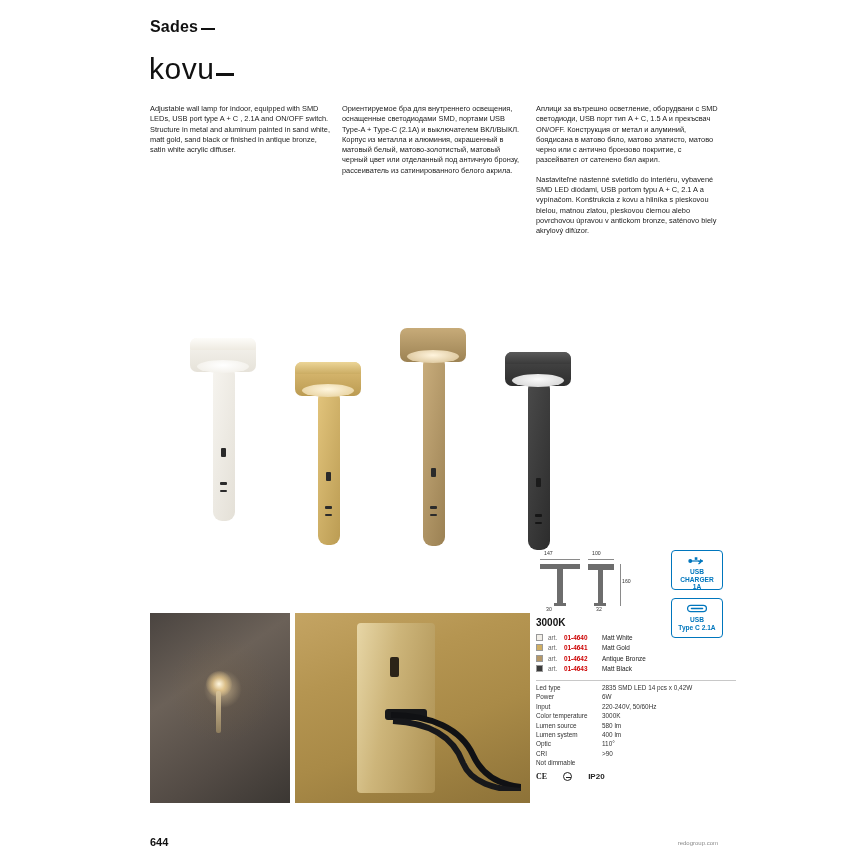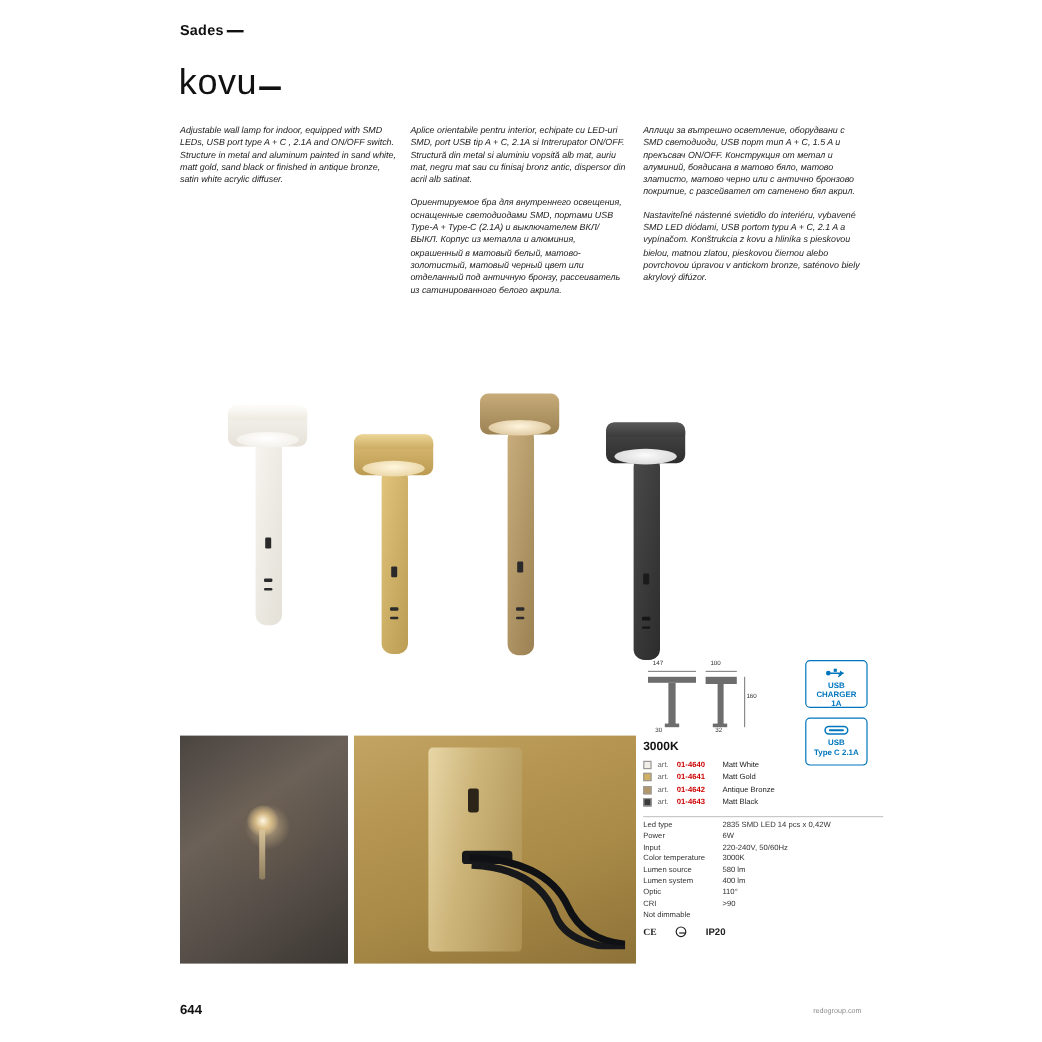--- a/index.html
+++ b/index.html
@@ -11,21 +11,21 @@
     font-family: "Liberation Sans", sans-serif;
     color: #1a1a1a;
     position: relative;
     overflow: hidden;
   }
 
   
   .brand {
     position: absolute;
     left: 150px; top: 18px;
-    font-size: 12px;
+    font-size: 16px;
     font-weight: 700;
     letter-spacing: .2px;
     color: #111;
   }
   .brand .tail {
     display:inline-block;
     width: 14px; height: 2px;
     background:#111;
     vertical-align: 2px;
     margin-left: 3px;
@@ -48,21 +48,21 @@
   }
 
   
   .desc-col {
     position: absolute;
     top: 104px;
     font-size: 7.4px;
     line-height: 10.3px;
     color: #1a1a1a;
   }
-  .desc-col p { margin: 0 0 9px 0; font-style: italic; }
+  .desc-col p { margin: 0 0 9px 0; }
   #col1 { left: 150px; width: 180px; }
   #col2 { left: 342px; width: 180px; }
   #col3 { left: 536px; width: 182px; }
 
   
   .lamps { position:absolute; left:150px; top:300px; width:580px; height:260px; }
 
   .lamp { position: absolute; }
   .lamp .head {
     position:absolute; left:0; top:0;
@@ -215,21 +215,20 @@
 
 <div class="page-title">
   <span>kovu</span><span class="tail"></span>
 </div>
 
 <div class="desc-col" id="col1">
   <p>Adjustable wall lamp for indoor, equipped with SMD LEDs, USB port type A + C , 2.1A and ON/OFF switch. Structure in metal and aluminum painted in sand white, matt gold, sand black or finished in antique bronze, satin white acrylic diffuser.</p>
 </div>
 
 <div class="desc-col" id="col2">
-  <p>Aplice orientabile pentru interior, echipate cu LED-uri SMD, port USB tip A + C, 2.1A  si Intrerupator ON/OFF. Structură din metal si aluminiu vopsită alb mat, auriu mat, negru mat sau cu finisaj bronz antic, dispersor din acril alb satinat.</p>
   <p>Ориентируемое бра для внутреннего освещения, оснащенные светодиодами SMD, портами USB Type-A + Type-C (2.1A) и выключателем ВКЛ/ВЫКЛ. Корпус из металла и алюминия, окрашенный в матовый белый, матово-золотистый, матовый черный цвет или отделанный под античную бронзу, рассеиватель из сатинированного белого акрила.</p>
 </div>
 
 <div class="desc-col" id="col3">
   <p>Аплици за вътрешно осветление, оборудвани с SMD светодиоди, USB порт тип A + C, 1.5 A и прекъсвач ON/OFF. Конструкция от метал и алуминий, боядисана в матово бяло, матово златисто, матово черно или с антично бронзово покритие, с разсейвател от сатенено бял акрил.</p>
   <p>Nastaviteľné nástenné svietidlo do interiéru, vybavené SMD LED diódami, USB portom typu A + C, 2.1 A a vypínačom. Konštrukcia z kovu a hliníka s pieskovou bielou, matnou zlatou, pieskovou čiernou alebo povrchovou úpravou v antickom bronze, saténovo biely akrylový difúzor.</p>
 </div>
 
 <div class="lamps">
 

